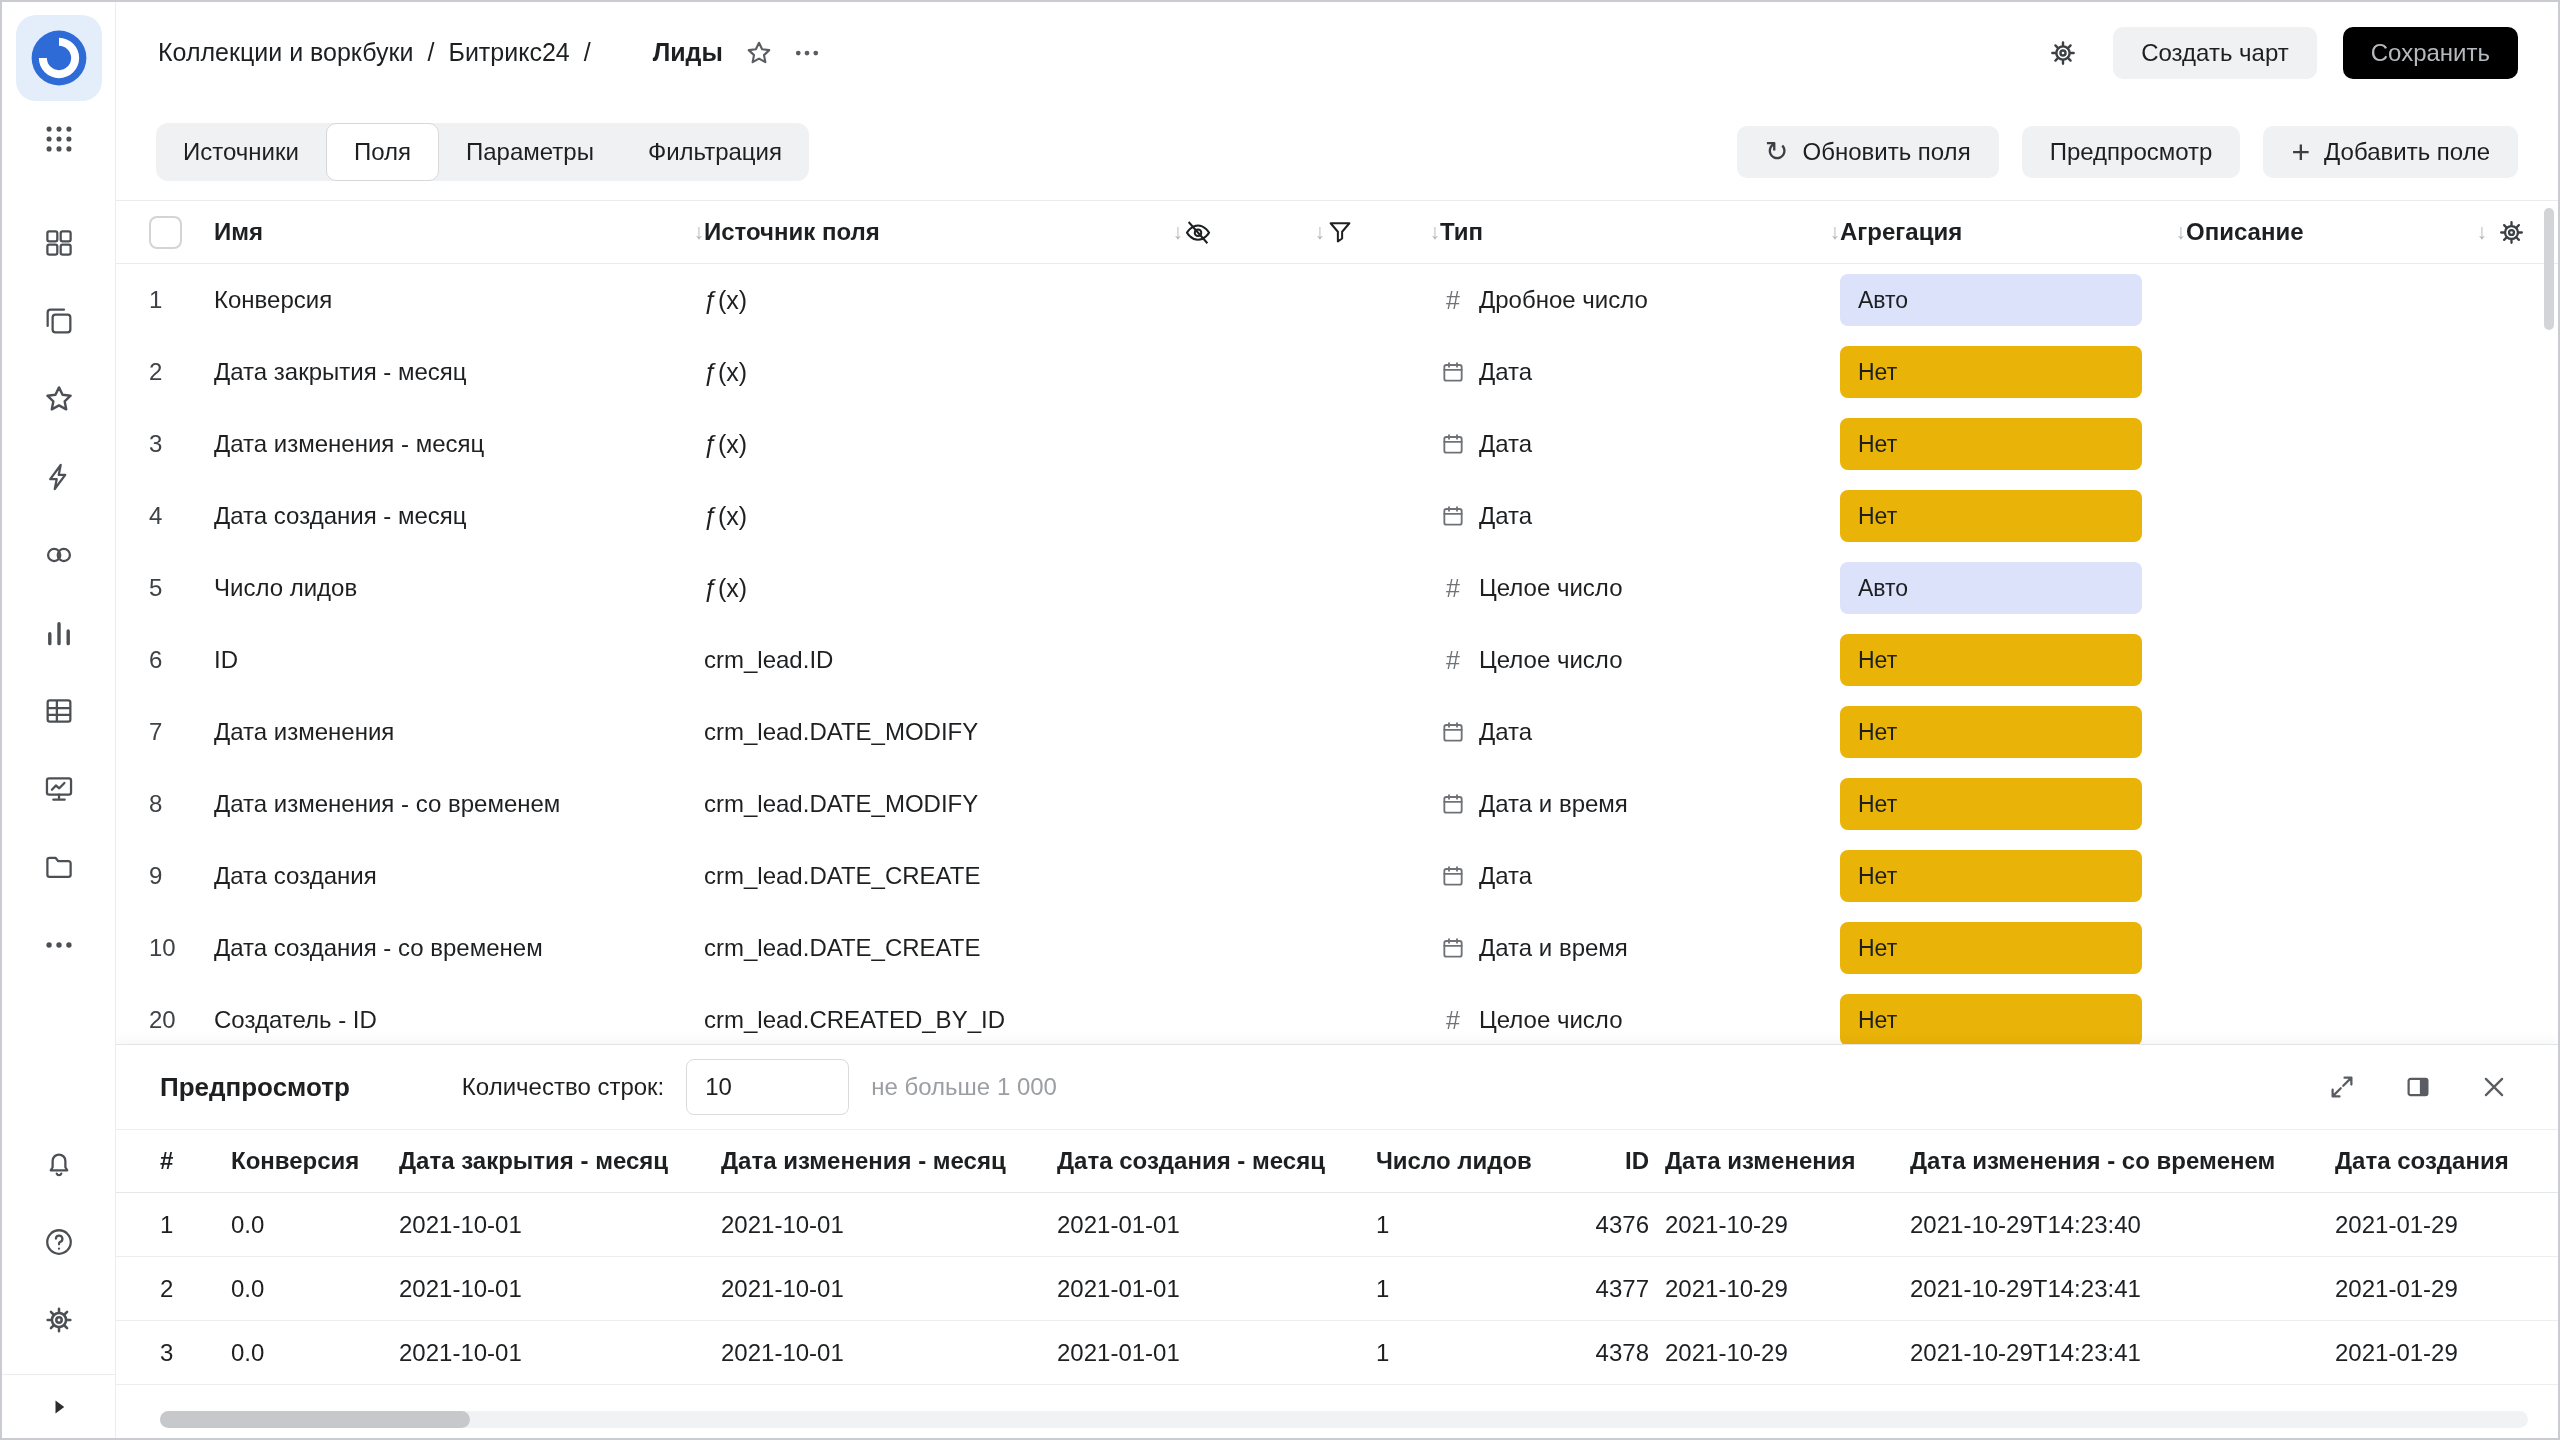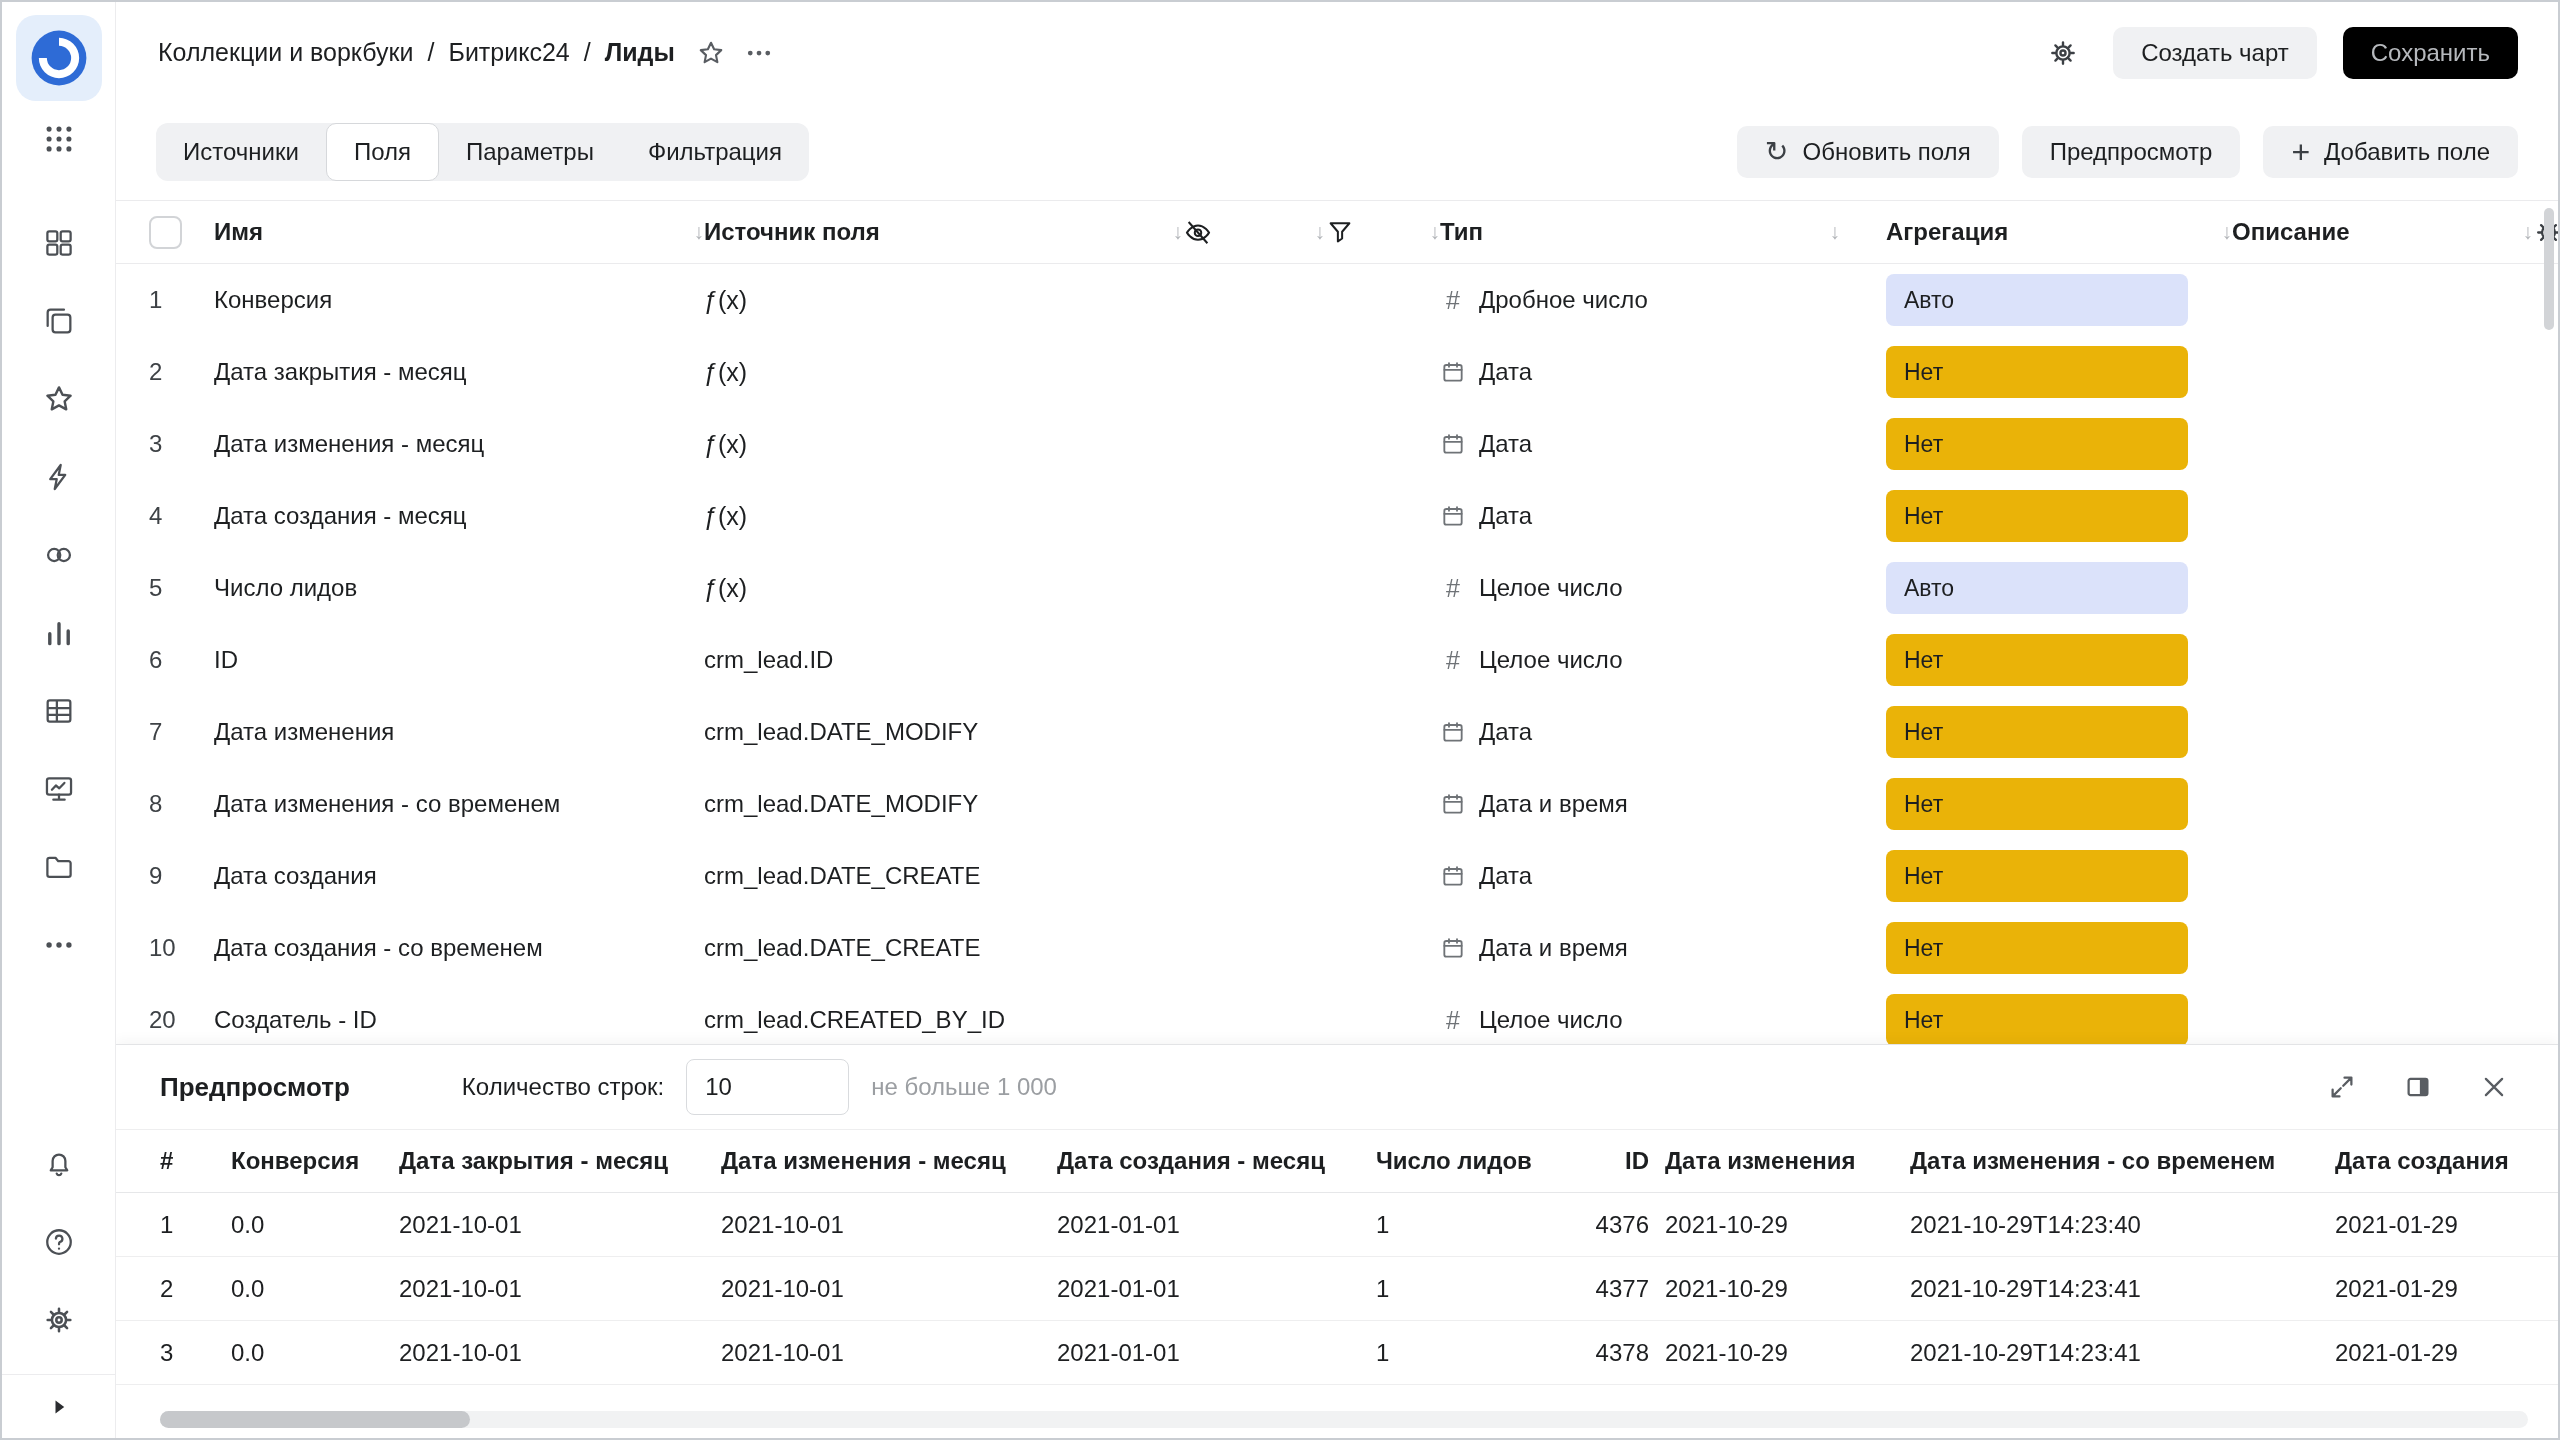--- a/index.html
+++ b/index.html
@@ -30,21 +30,21 @@
   .sb-expand { width:114px; height:64px; border-top:1px solid #ececee;
     display:flex; align-items:center; justify-content:center; color:#2b2d30; }
   .sb-expand svg { width:28px; height:28px; }
 
   
   .topbar { position:absolute; left:116px; right:0; top:0; height:101px;
     display:flex; align-items:center; padding:0 40px; }
   .breadcrumb { display:flex; align-items:center; gap:14px; font-size:25px; }
   .crumb { color:#1d1f21; }
   .crumb-sep { color:#1d1f21; }
-  .crumb-last { font-weight:bold; }
+  .crumb-last { font-weight:bold;margin-left:48px; }
   .icon-btn { display:flex; align-items:center; justify-content:center; color:#595d62;
     width:48px; height:48px; }
   .icon-btn svg { width:30px; height:30px; }
   .topbar-right { margin-left:auto; display:flex; align-items:center; gap:26px; }
   .btn { height:52px; padding:0 28px; border-radius:10px; background:#f0f1f3;
     display:flex; align-items:center; gap:14px; font-size:24px; color:#1d1f21; }
   .btn.disabled { color:#b6b9bd; background:#000000; cursor:default; }
 
   
   .tabsrow { position:absolute; left:114px; right:0; top:101px; height:97px;
@@ -67,21 +67,21 @@
   .fhead .fc { font-weight:bold; color:#1d1f21; display:flex; align-items:center;justify-content:space-between; }
   .frow { display:flex; align-items:center; height:72px; }
   .fc { white-space:nowrap; overflow:hidden; }
   .frow, .fhead { padding-left:33px; }
   .c-num   { flex:0 0 65px;  color:#3e4246; }
   .c-name  { flex:0 0 490px; }
   .c-source{ flex:0 0 479px; display:flex; align-items:center; }
   .c-eye   { flex:0 0 142px; display:flex; align-items:center; color:#55585c; }
   .c-filter{ flex:0 0 115px; display:flex; align-items:center; color:#55585c; }
   .c-type  { flex:0 0 400px; display:flex; align-items:center; gap:13px; }
-  .c-agg   { flex:0 0 346px;margin-left:46px; }
+  .c-agg   { flex:0 0 346px; }
   .c-desc  { flex:0 0 301px; }
   .c-gear  { flex:1; display:flex; align-items:center; justify-content:flex-start; color:#3c4045; }
   .sort { color:#b2b5b9; font-size:21px; margin-left:9px; font-weight:normal; }
   .checkbox { width:33px; height:33px; border:2px solid #d2d4d7; border-radius:8px; background:#fff; }
   .hdr-ic svg { width:30px; height:30px; }
   .gear-ic svg { width:31px; height:31px; }
   .formula { font-weight:normal; font-size:25px; color:#1d1f21; }
   .type-ic.t-num { color:#6f7377; font-size:25px; width:26px; text-align:center; }
   .type-ic.t-date { width:26px; height:26px; color:#6f7377; }
   .badge { width:302px; height:52px; border-radius:8px; display:flex; align-items:center;

